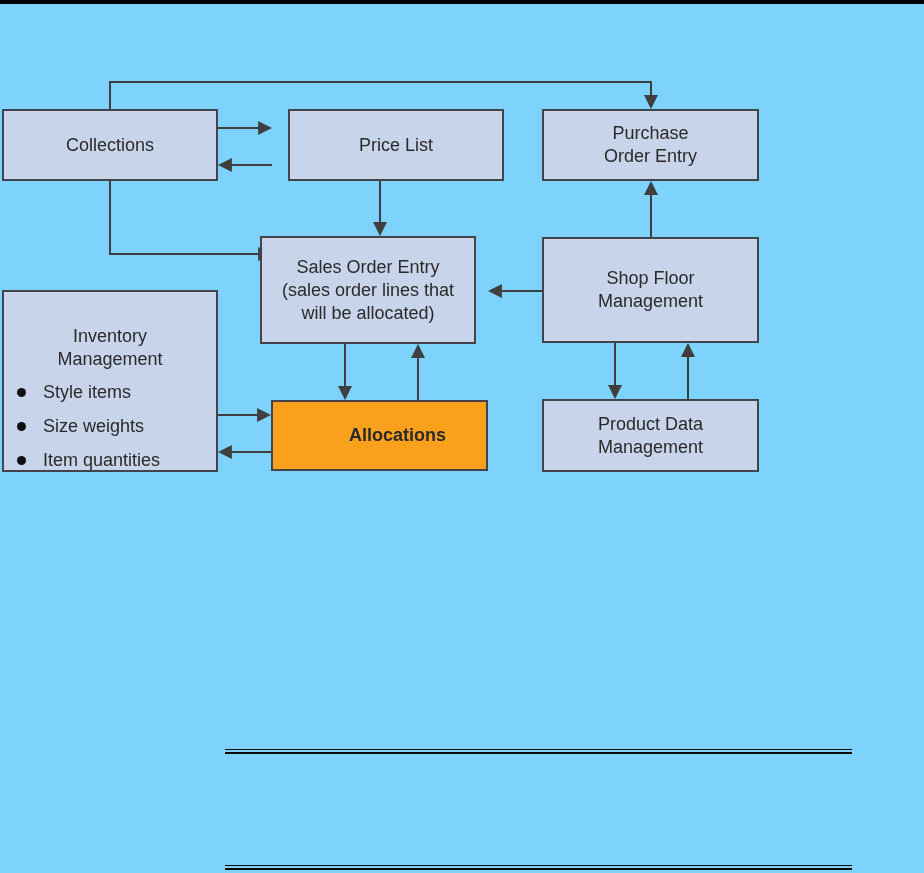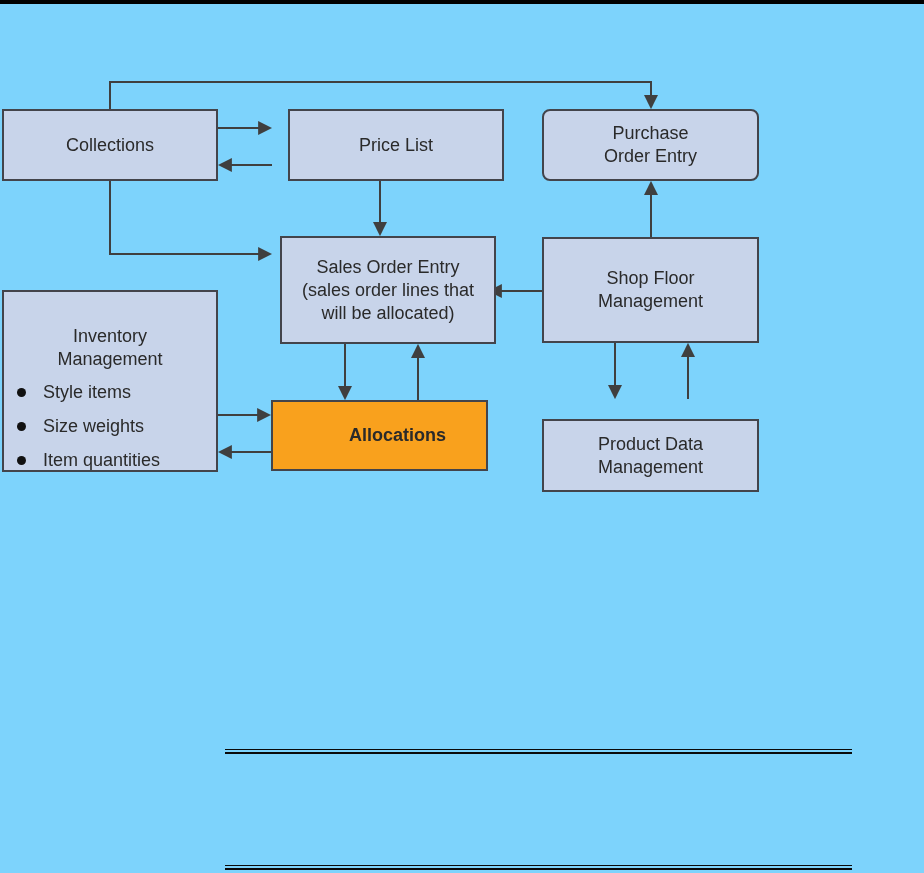--- a/index.html
+++ b/index.html
@@ -41,27 +41,27 @@
     font-size: 18px;
     line-height: 23px;
   }
   .node.highlight {
     background: var(--highlight-fill, #f9a11d);
     font-weight: bold;
     padding-left: 36px;
   }
   .node-collections { left: 2px;   top: 109px; width: 216px; height: 72px; }
   .node-price-list  { left: 272px; top: 109px; width: 216px; height: 72px; margin-left: 16px; }
-  .node-poe         { left: 542px; top: 109px; width: 217px; height: 72px; border-radius: 8px; }
-  .node-soe         { left: 280px; top: 236px; width: 216px; height: 108px; }
+  .node-poe         { left: 542px; top: 109px; width: 217px; height: 72px; }
+  .node-soe         { left: 260px; top: 236px; width: 216px; height: 108px; }
   .node-sfm         { left: 542px; top: 237px; width: 217px; height: 106px; align-items: center; }
   .node-im          { left: 2px;   top: 290px; width: 216px; height: 182px;
                       justify-content: flex-start; padding-top: 33px; }
   .node-alloc       { left: 271px; top: 400px; width: 217px; height: 71px; }
-  .node-pdm         { left: 542px; top: 399px; width: 217px; height: 73px; margin-top: 20px; }
+  .node-pdm         { left: 542px; top: 399px; width: 217px; height: 73px; }
   .bullets {
     list-style: none;
     margin: 10px 0 0 0;
     padding: 0;
     align-self: stretch;
     text-align: left;
   }
   .bullets li {
     display: flex;
     align-items: center;

